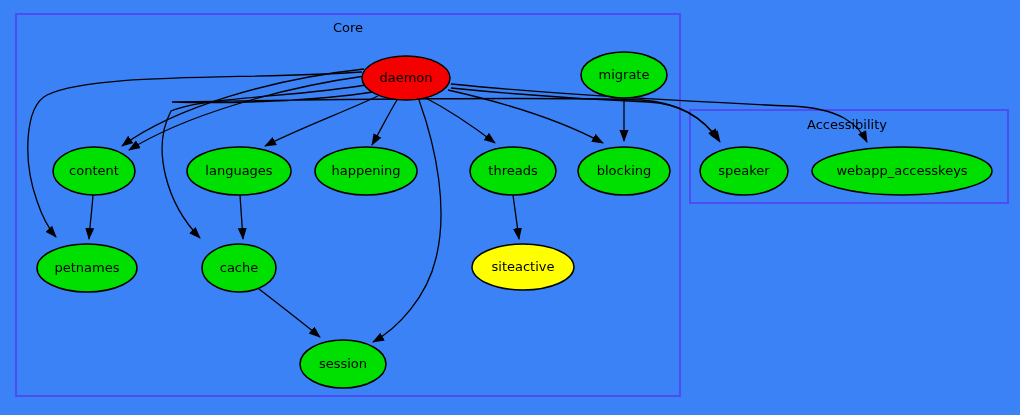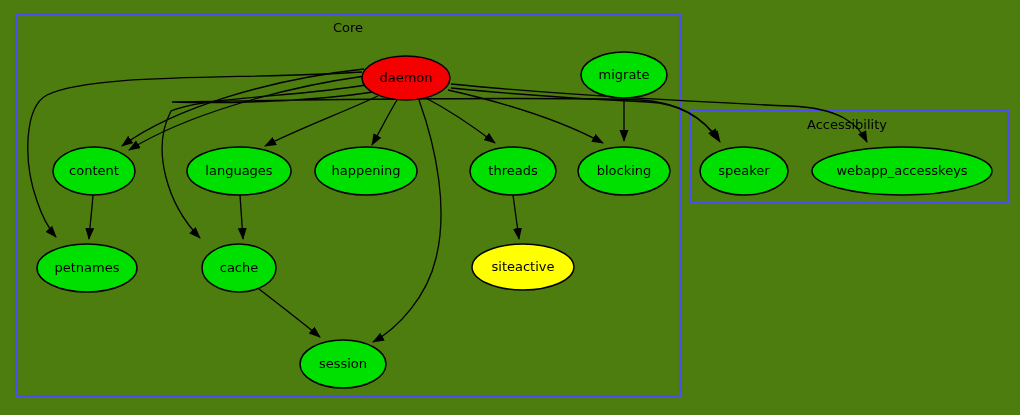--- a/index.html
+++ b/index.html
@@ -1,20 +1,20 @@
 <!DOCTYPE html>
 <html><head>
 <meta charset="utf-8">
 <style>
   html, body { margin: 0; padding: 0; background: #ffffff; }
   .canvas {
     position: relative;
     width: 1020px;
     height: 415px;
-    background: #4d7c0f;
+    background: #3b82f6;
     font-family: "DejaVu Sans", sans-serif;
   }
   svg text {
     font-family: "DejaVu Sans", sans-serif;
     font-size: 13px;
     fill: #000000;
     text-anchor: middle;
   }
   svg .cluster-rect { fill: none; stroke-width: 2px; }
   svg .node-shape  { stroke: #000000; stroke-width: 1.5px; }

